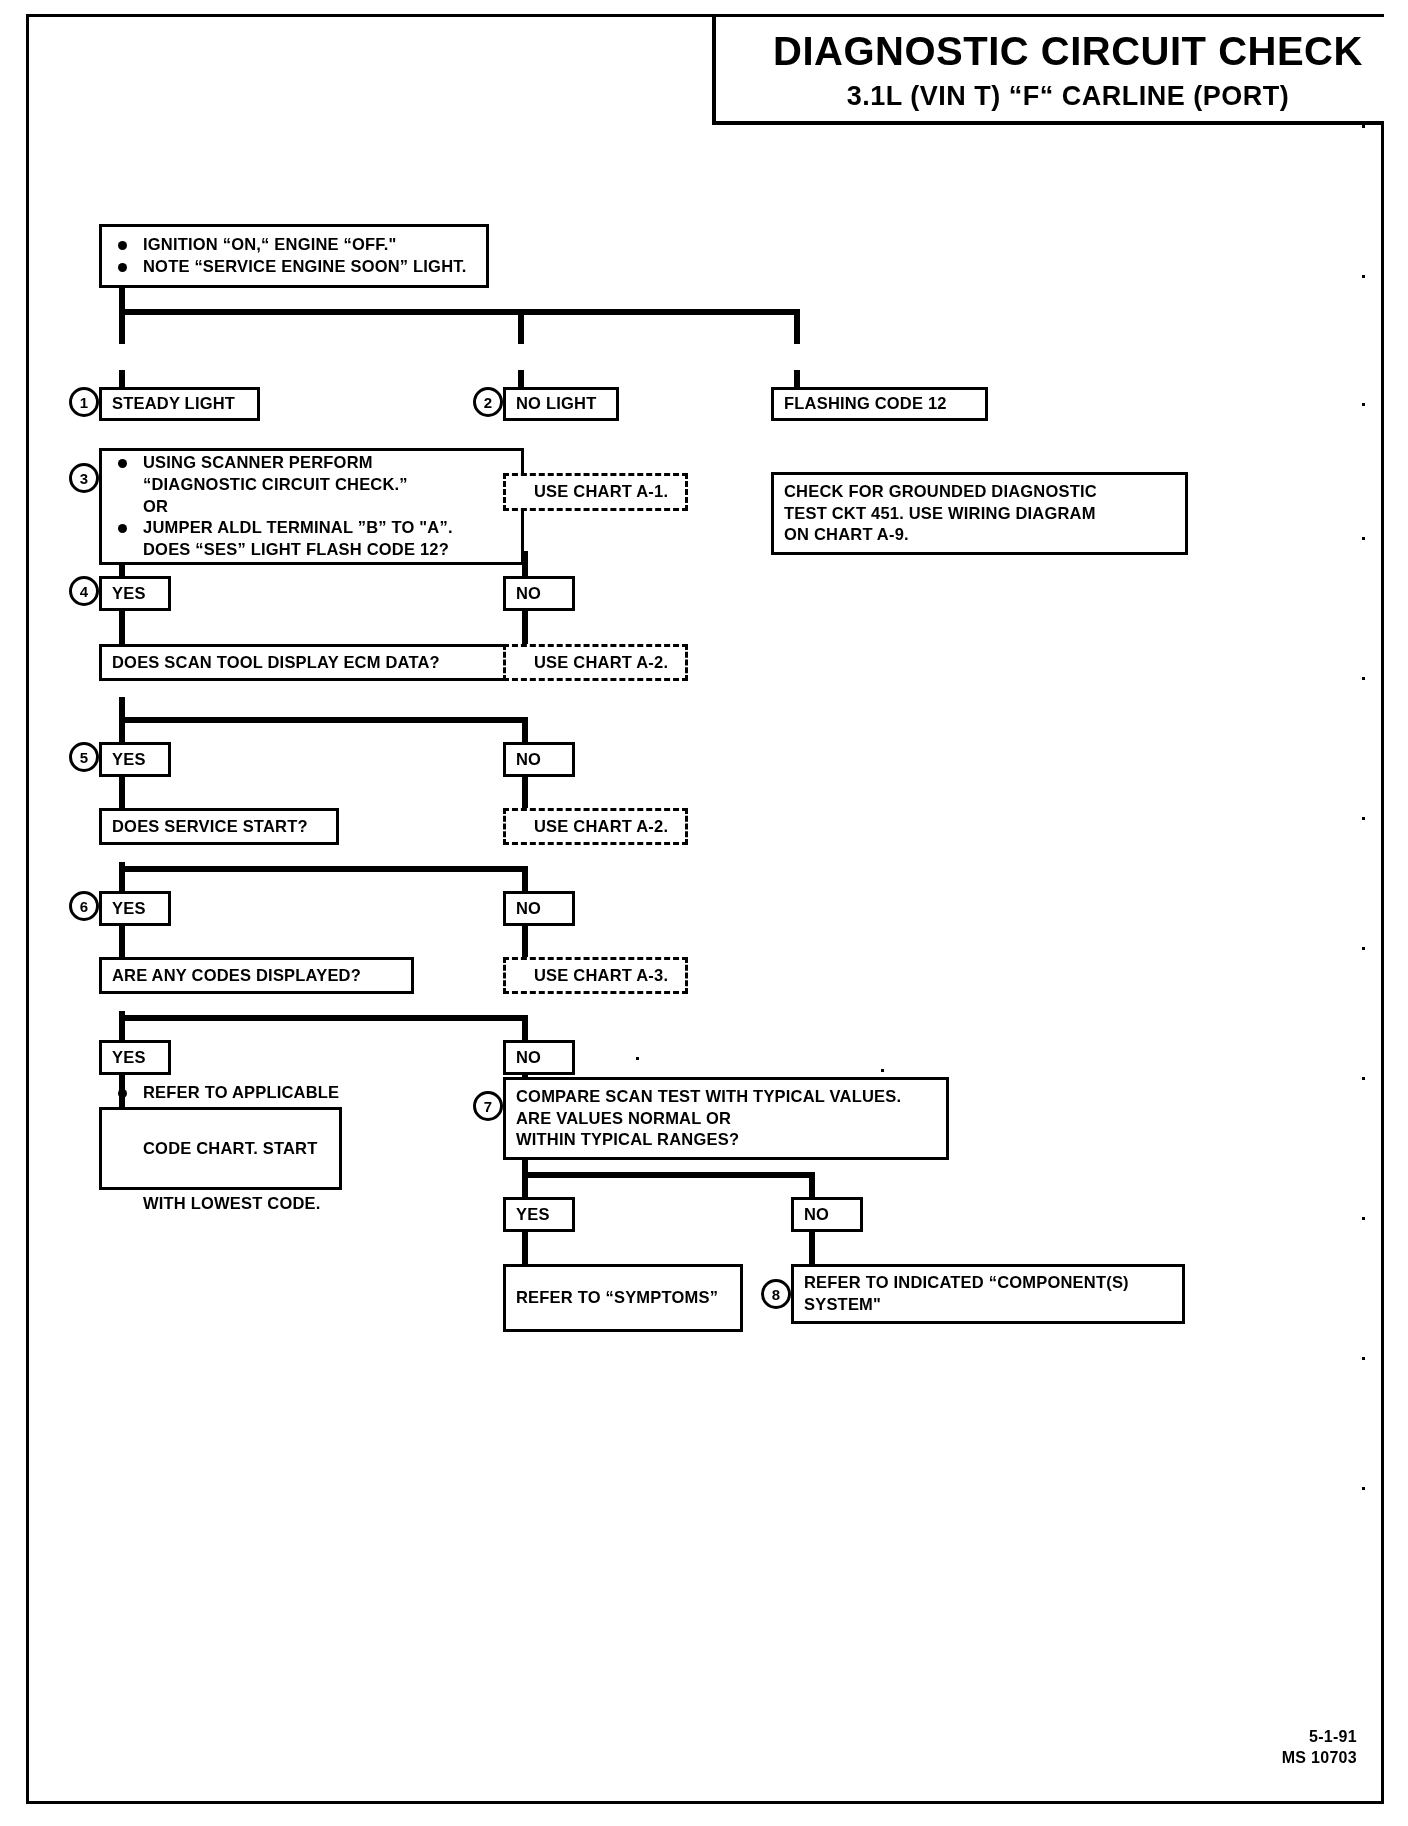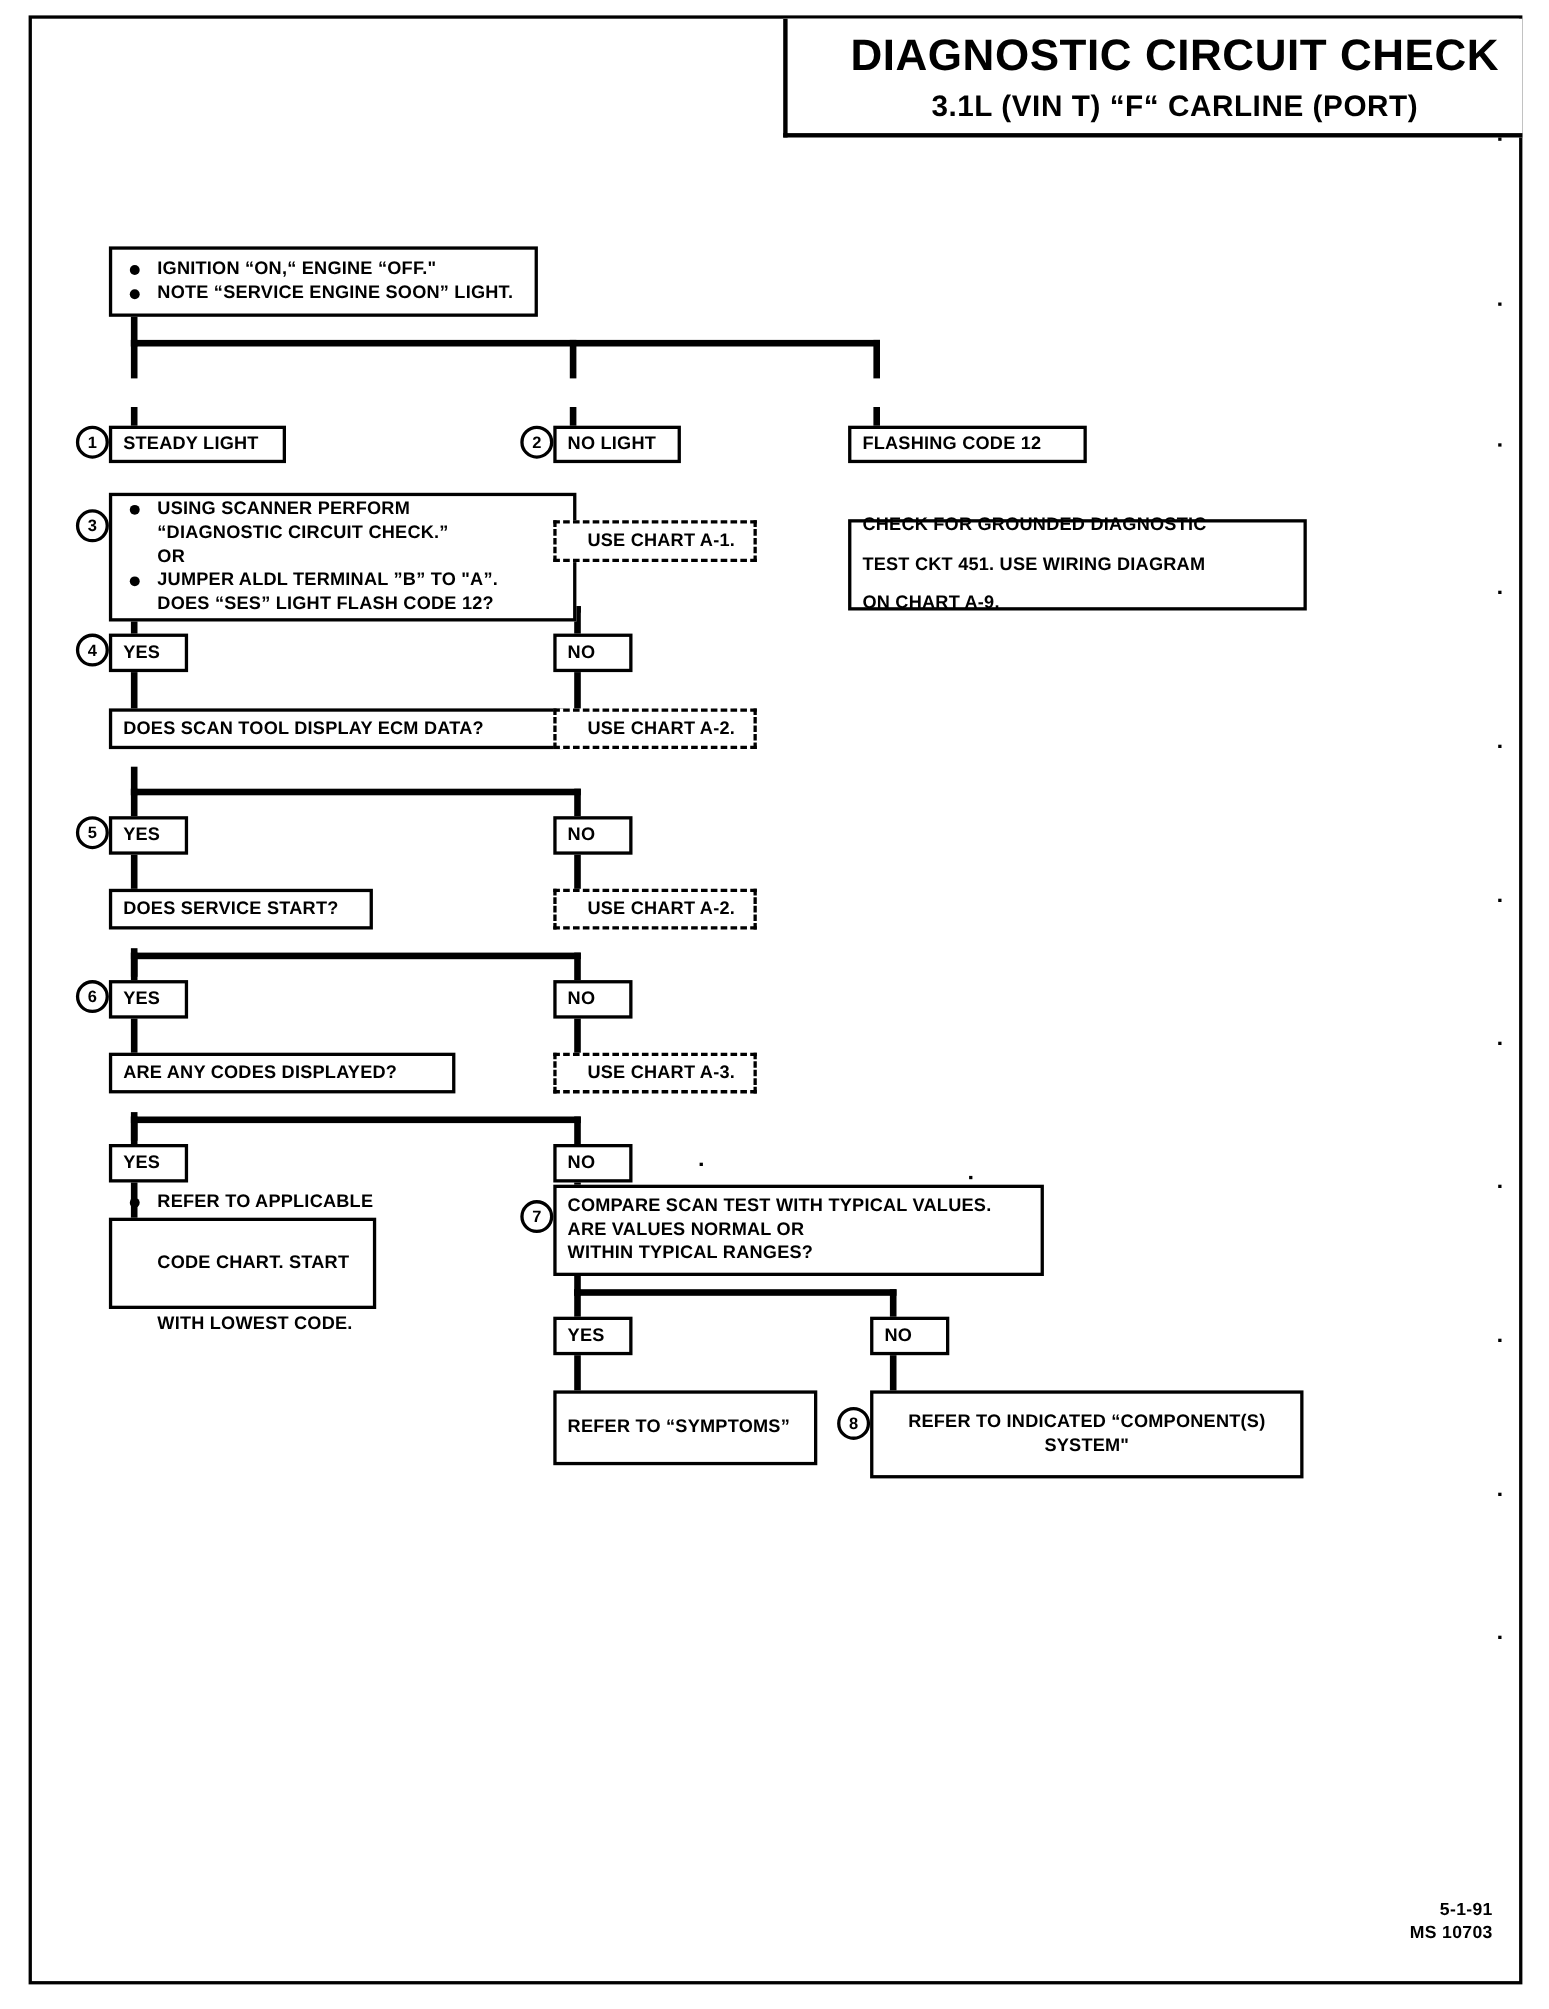--- a/index.html
+++ b/index.html
@@ -230,21 +230,21 @@
       <span class="dot"></span>
       <span class="txt">JUMPER ALDL TERMINAL ”B” TO "A”.</span>
     </div>
     <div class="indent">DOES “SES” LIGHT FLASH CODE 12?</div>
   </div>
 
   <div class="box dashed" style="left:474px; top:456px; width:185px; height:38px;">
     <div class="line">USE CHART A-1.</div>
   </div>
 
-  <div class="box" style="left:742px; top:455px; width:417px; height:83px;gap:14px;">
+  <div class="box" style="left:742px; top:455px; width:417px; height:83px;">
     <div class="line">CHECK FOR GROUNDED DIAGNOSTIC</div>
     <div class="line">TEST CKT 451.  USE WIRING DIAGRAM</div>
     <div class="line">ON CHART A-9.</div>
   </div>
 
   <div class="circle" style="left:40px; top:559px;">4</div>
   <div class="box" style="left:70px; top:559px; width:72px; height:35px;">
     <div class="line">YES</div>
   </div>
   <div class="box" style="left:474px; top:559px; width:72px; height:35px;">
@@ -316,21 +316,21 @@
   </div>
   <div class="box" style="left:762px; top:1180px; width:72px; height:35px;">
     <div class="line">NO</div>
   </div>
 
   <div class="box" style="left:474px; top:1247px; width:240px; height:68px;">
     <div class="line">REFER TO “SYMPTOMS”</div>
   </div>
 
   <div class="circle" style="left:732px; top:1262px;">8</div>
-  <div class="box" style="left:762px; top:1247px; width:394px; height:80px;align-items:center;">
+  <div class="box" style="left:762px; top:1247px; width:394px; height:60px;">
     <div class="line">REFER TO INDICATED “COMPONENT(S)</div>
     <div class="line">SYSTEM"</div>
   </div>
 
   <div class="speck" style="left:1333px; top:108px;"></div>
   <div class="speck" style="left:1333px; top:258px;"></div>
   <div class="speck" style="left:1333px; top:386px;"></div>
   <div class="speck" style="left:1333px; top:520px;"></div>
   <div class="speck" style="left:1333px; top:660px;"></div>
   <div class="speck" style="left:1333px; top:800px;"></div>

